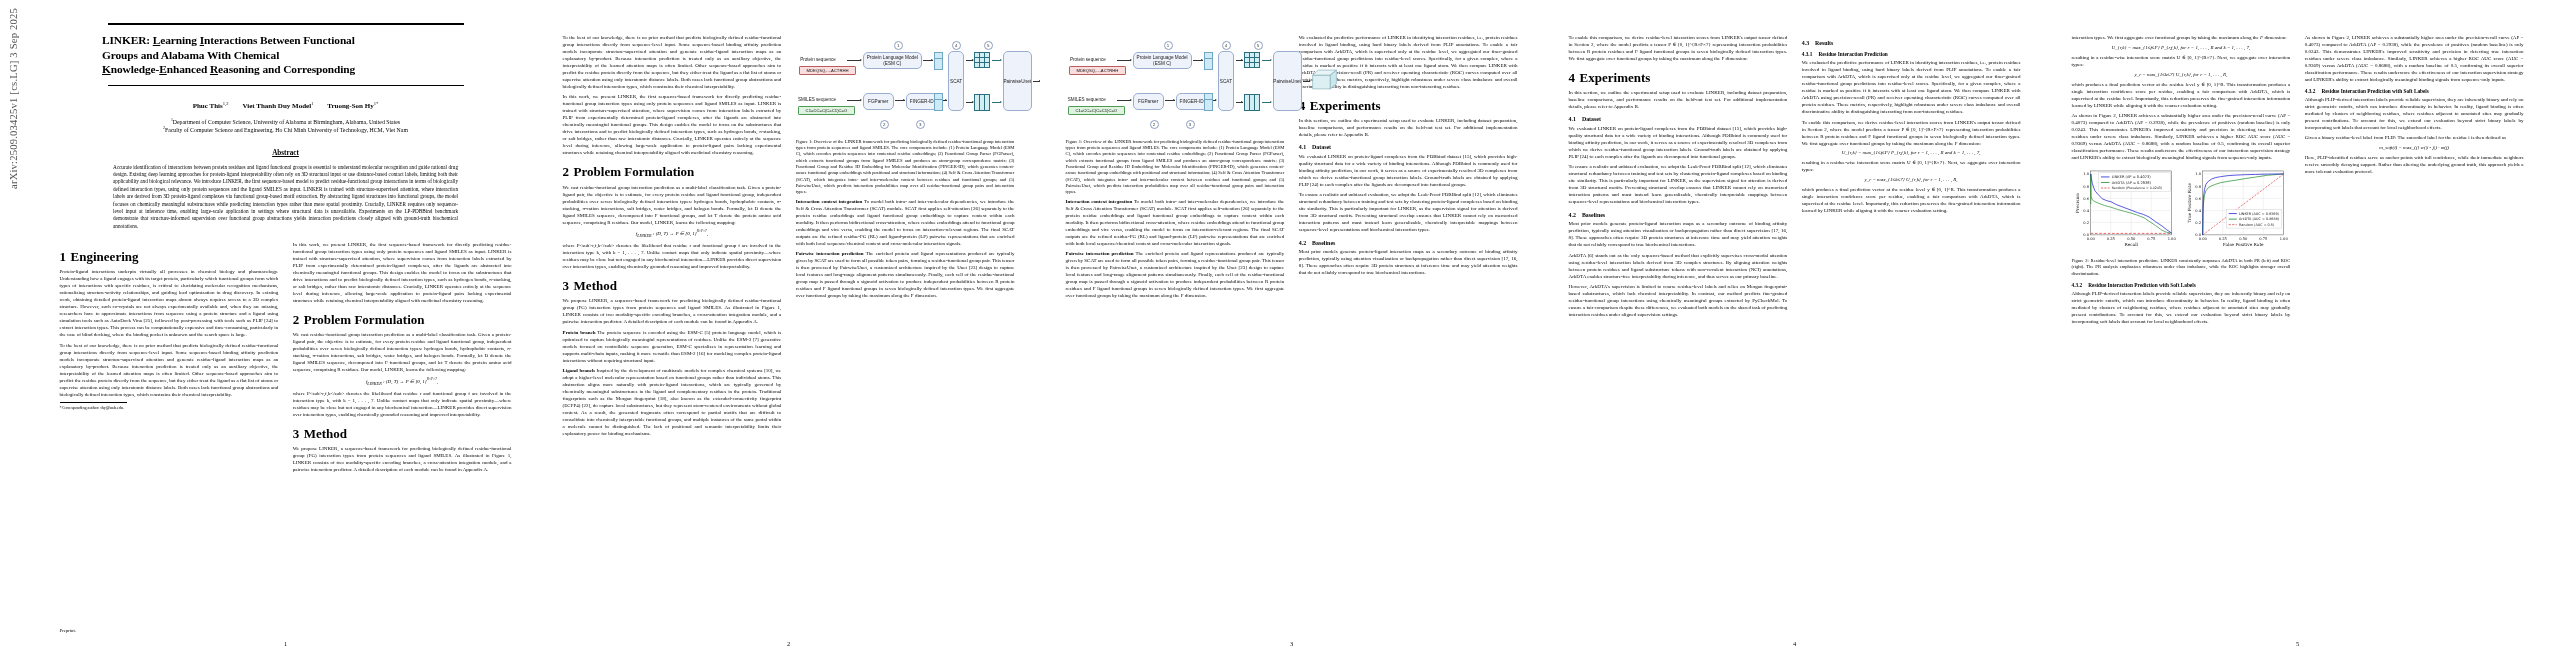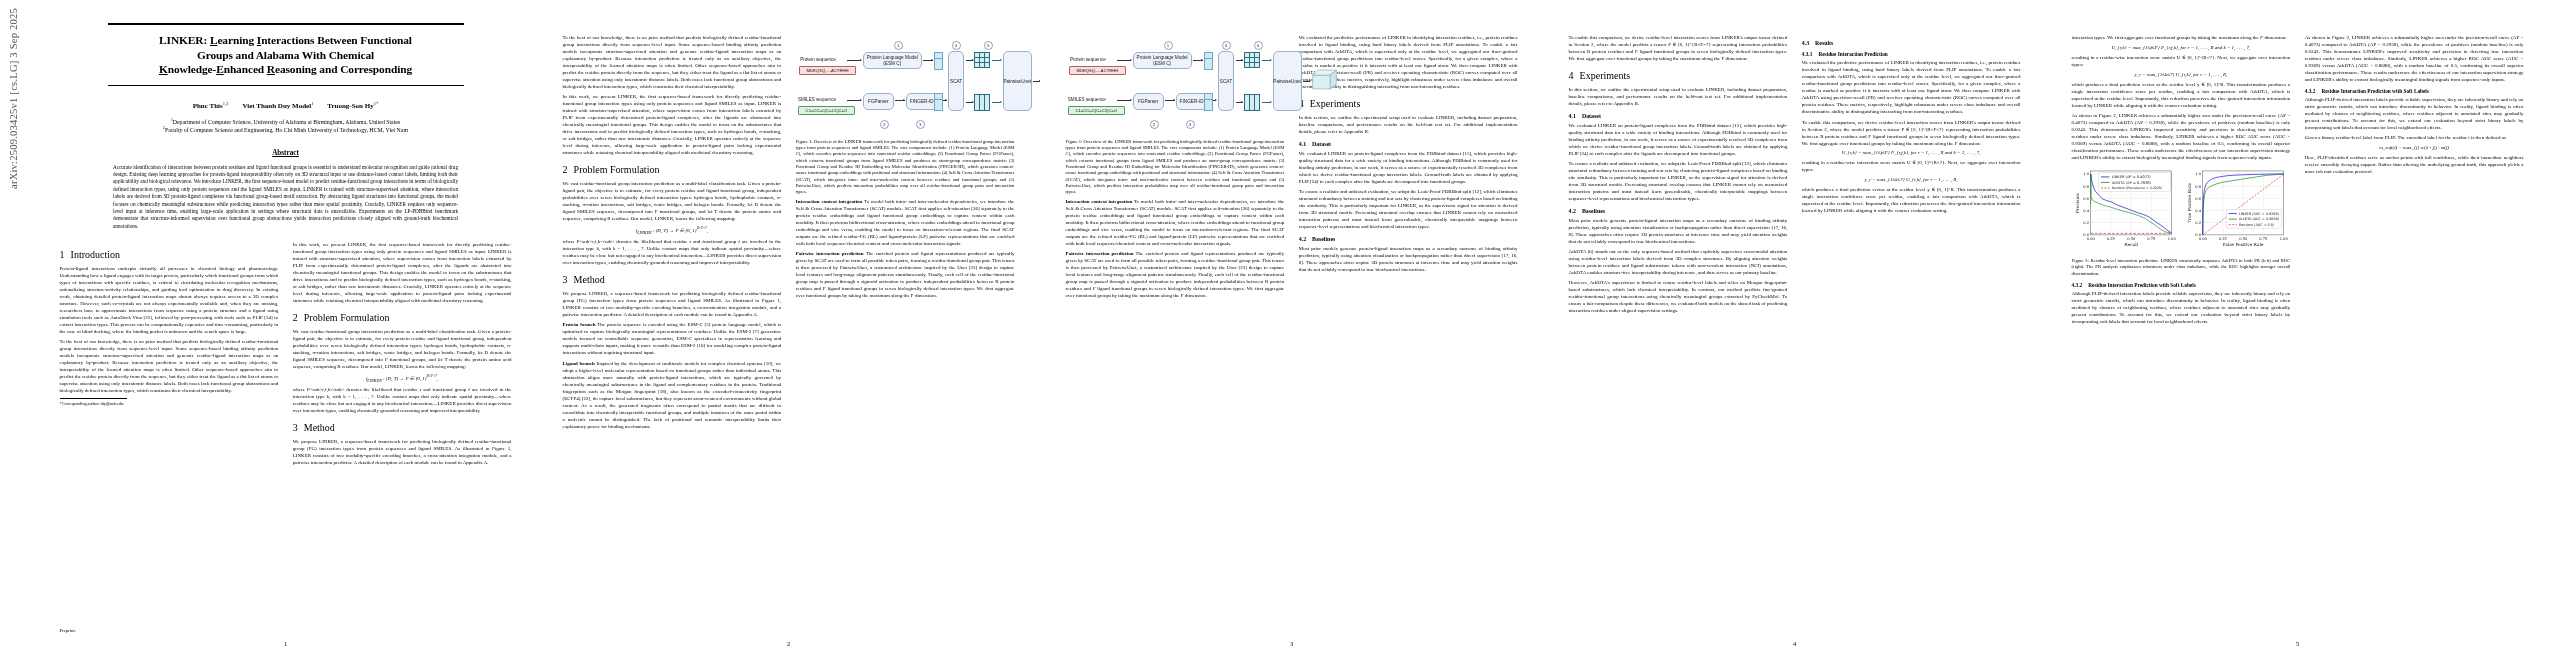--- a/index.html
+++ b/index.html
@@ -55,21 +55,21 @@
     position: absolute;
     bottom: 34px; left: 25.6px;
     font-size: 4.7px;
     color: #000;
   }
 
   
   .rule { border-top: 2.2px solid #000; width: 356px; margin: 0 auto; }
   .rule.thin { border-top: 1.1px solid #000; margin-top: 7.8px; }
   .paper-title {
-    text-align: center;
+    text-align: left;
     font-weight: bold;
     font-size: 11.4px;
     line-height: 1.30;
     margin: 7.8px auto 0 auto;
     width: 367px;
     letter-spacing: -0.1px;
   }
   .paper-title u { text-decoration: underline; }
   .authors {
     text-align: center;
@@ -103,22 +103,22 @@
 
   
   .cols {
     display: flex;
     gap: 14.5px;
     margin-top: 11px;
   }
   .col { flex: 1 1 0; min-width: 0; }
 
   h2.sec {
-    font-size: 10px;
-    font-weight: normal;
+    font-size: 13px;
+    font-weight: bold;
     margin: 7.8px 0 3.9px 0;
     line-height: 1.2;
   }
   h2.sec .num { display: inline-block; min-width: 11px; }
   h3.sub {
     font-size: 5.9px;
     font-weight: bold;
     margin: 6.1px 0 2.8px 0;
   }
   h3.sub .num { display: inline-block; min-width: 13.3px; }
@@ -269,21 +269,21 @@
       <div><sup>1</sup><span>Department of Computer Science, University of Alabama at Birmingham, Alabama, United States</span></div>
       <div><sup>2</sup><span>Faculty of Computer Science and Engineering, Ho Chi Minh University of Technology, HCM, Viet Nam</span></div>
     </div>
 
     <div class="abstract-head">Abstract</div>
     <div class="abstract-body">Accurate identification of interactions between protein residues and ligand functional groups is essential to understand molecular recognition and guide rational drug design. Existing deep learning approaches for protein-ligand interpretability often rely on 3D structural input or use distance-based contact labels, limiting both their applicability and biological relevance. We introduce LINKER, the first sequence-based model to predict residue-functional group interactions in terms of biologically defined interaction types, using only protein sequences and the ligand SMILES as input. LINKER is trained with structure-supervised attention, where interaction labels are derived from 3D protein-ligand complexes via functional group-based motif extraction. By abstracting ligand structures into functional groups, the model focuses on chemically meaningful substructures while predicting interaction types rather than mere spatial proximity. Crucially, LINKER requires only sequence-level input at inference time, enabling large-scale application in settings where structural data is unavailable. Experiments on the LP-PDBBind benchmark demonstrate that structure-informed supervision over functional group abstractions yields interaction predictions closely aligned with ground-truth biochemical annotations.</div>
 
     <div class="cols">
       <div class="col">
         <h2 class="sec">
-          <span class="num">1</span><span>Introduction</span>
+          <span class="num">1</span><span>Engineering</span>
         </h2>
         <p class="body">Protein-ligand interactions underpin virtually all processes in chemical biology and pharmacology. Understanding how a ligand engages with its target protein, particularly which functional groups form which types of interactions with specific residues, is critical to elucidating molecular recognition mechanisms, rationalizing structure-activity relationships, and guiding lead optimization in drug discovery. In existing work, obtaining detailed protein-ligand interaction maps almost always requires access to a 3D complex structure. However, such co-crystals are not always experimentally available and, when they are missing, researchers have to approximate interactions from sequence using a protein structure and a ligand using simulation tools such as AutoDock Vina [25], followed by post-processing with tools such as PLIP [24] to extract interaction types. This process can be computationally expensive and time-consuming, particularly in the case of blind docking, where the binding pocket is unknown and the search space is large.</p>
         <p class="body">To the best of our knowledge, there is no prior method that predicts biologically defined residue-functional group interactions directly from sequence-level input. Some sequence-based binding affinity prediction models incorporate structure-supervised attention and generate residue-ligand interaction maps as an explanatory by-product. Because interaction prediction is treated only as an auxiliary objective, the interpretability of the learned attention maps is often limited. Other sequence-based approaches aim to predict the residue protein directly from the sequence, but they either treat the ligand as a flat list of atoms or supervise attention using only interatomic distance labels. Both cases lack functional group abstractions and biologically defined interaction types, which constrains their chemical interpretability.</p>
         <div class="footnote-rule"></div>
         <div class="footnote">*Corresponding author: thy@uab.edu.</div>
       </div>
       <div class="col">
         <p class="body">In this work, we present LINKER, the first sequence-based framework for directly predicting residue-functional group interaction types using only protein sequences and ligand SMILES as input. LINKER is trained with structure-supervised attention, where supervision comes from interaction labels extracted by PLIP from experimentally determined protein-ligand complexes, after the ligands are abstracted into chemically meaningful functional groups. This design enables the model to focus on the substructures that drive interactions and to predict biologically defined interaction types, such as hydrogen bonds, π-stacking, or salt bridges, rather than raw interatomic distances. Crucially, LINKER operates entirely at the sequence level during inference, allowing large-scale application to protein-ligand pairs lacking experimental structures while retaining chemical interpretability aligned with medicinal chemistry reasoning.</p>
         <h2 class="sec">
           <span class="num">2</span><span>Problem Formulation</span>

